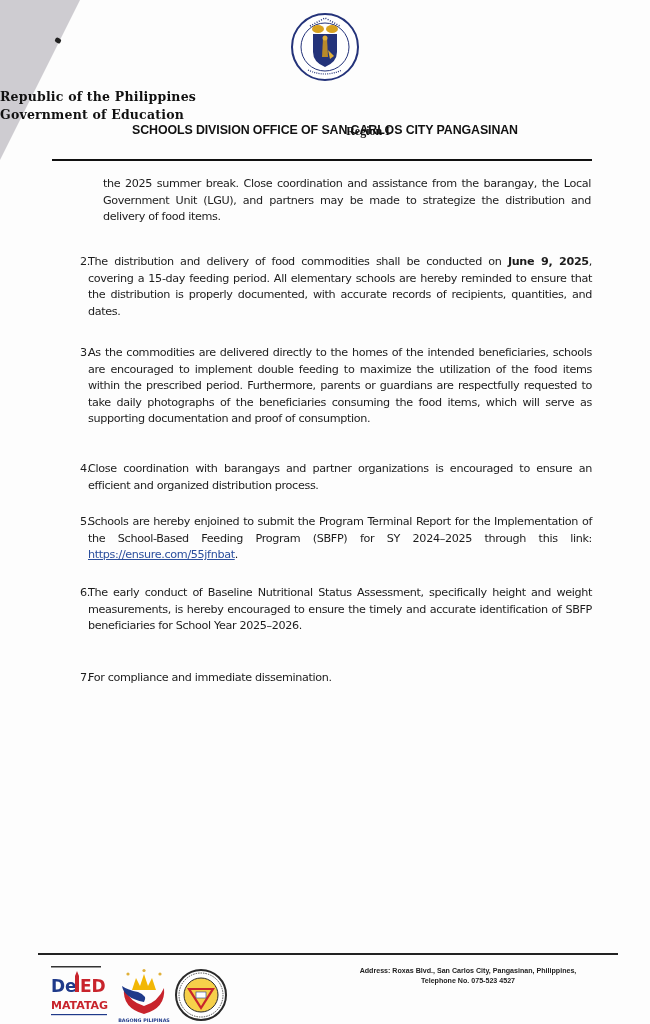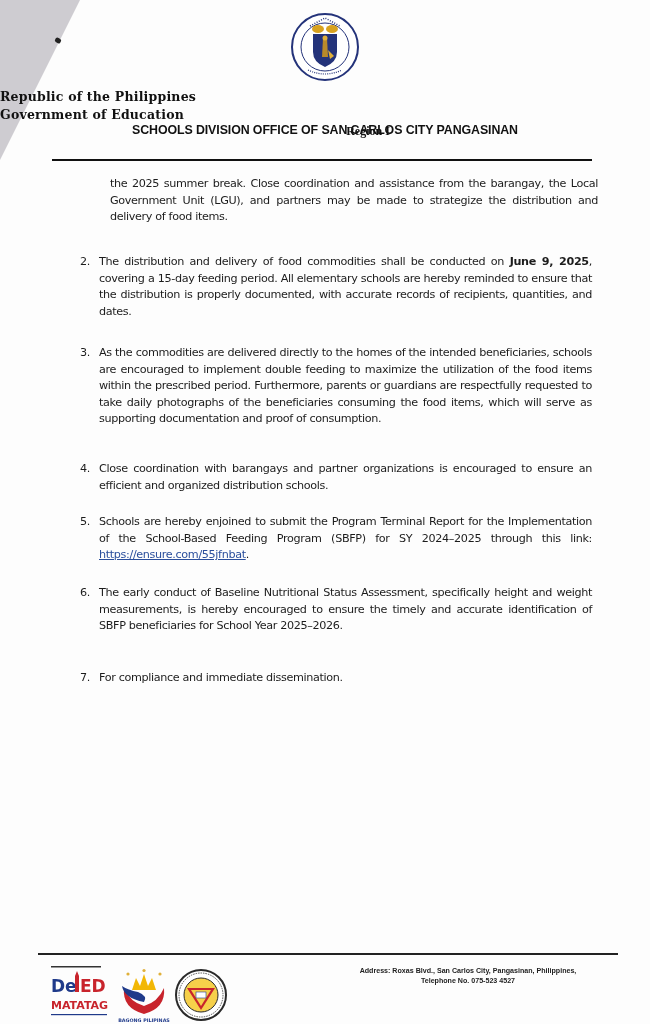--- a/index.html
+++ b/index.html
@@ -45,21 +45,21 @@
     font-family: "DejaVu Sans", sans-serif; font-size: 11.2px; line-height: 16.5px;
     color: #1c1c1c; letter-spacing: -0.35px;
   }
   .cont { top: 176px; left: 103px; width: 488px; }
   .item {
     position: absolute; left: 80px; width: 512px;
     font-family: "DejaVu Sans", sans-serif; font-size: 11.2px; line-height: 16.5px;
     color: #1c1c1c; letter-spacing: -0.35px;
   }
   .item .num { position: absolute; left: 0; top: 0; width: 20px; }
-  .item .txt { margin-left: 19px; text-align: justify; display: block; }
+  .item .txt { margin-left: 8px; text-align: justify; display: block; }
   .item .txt b { font-weight: bold; }
   .link { color: #2a4e9c; text-decoration: underline; }
 
   
   .footer-rule { position: absolute; left: 38px; top: 953px; width: 580px; height: 2px; background: #222; }
   .logo-deped { position: absolute; left: 45px; top: 962px; width: 72px; height: 60px; }
   .logo-bagong { position: absolute; left: 118px; top: 968px; width: 52px; height: 56px; }
   .logo-sdo { position: absolute; left: 174px; top: 968px; width: 54px; height: 54px; }
   .address {
     position: absolute; right: 22px; top: 967px; width: 320px; text-align: center;
@@ -86,35 +86,35 @@
     <path d="M38 38 L44 44 L40 47 Z" fill="#e0b03a"></path>
     <path d="M18 58 Q35 66 52 58" fill="none" stroke="#24337a" stroke-width="1.2" stroke-dasharray="1 1.2"></path>
   </svg>
   <div class="gothic republic">Republic of the Philippines</div>
   <div class="gothic department">Government of Education</div>
   <div class="region">Region I</div>
   <div class="sdo">SCHOOLS DIVISION OFFICE OF SAN CARLOS CITY PANGASINAN</div>
   <div class="header-rule"></div>
 </div>
 
-<div class="body-text cont" style="text-align:justify;margin-left:7px;">the 2025 summer break. Close coordination and assistance from the barangay, the Local Government Unit (LGU), and partners may be made to strategize the distribution and delivery of food items.</div>
+<div class="body-text cont" style="text-align:justify;">the 2025 summer break. Close coordination and assistance from the barangay, the Local Government Unit (LGU), and partners may be made to strategize the distribution and delivery of food items.</div>
 
 <div class="item" style="top:254px;">
   <span class="num">2.</span>
   <span class="txt"><span>The distribution and delivery of food commodities shall be conducted on </span><b>June 9, 2025</b><span>, covering a 15-day feeding period. All elementary schools are hereby reminded to ensure that the distribution is properly documented, with accurate records of recipients, quantities, and dates.</span></span>
 </div>
 
 <div class="item" style="top:345px;">
   <span class="num">3.</span>
   <span class="txt">As the commodities are delivered directly to the homes of the intended beneficiaries, schools are encouraged to implement double feeding to maximize the utilization of the food items within the prescribed period. Furthermore, parents or guardians are respectfully requested to take daily photographs of the beneficiaries consuming the food items, which will serve as supporting documentation and proof of consumption.</span>
 </div>
 
 <div class="item" style="top:461px;">
   <span class="num">4.</span>
-  <span class="txt">Close coordination with barangays and partner organizations is encouraged to ensure an efficient and organized distribution schools.</span>
+  <span class="txt">Close coordination with barangays and partner organizations is encouraged to ensure an efficient and organized distribution process.</span>
 </div>
 
 <div class="item" style="top:514px;">
   <span class="num">5.</span>
   <span class="txt"><span>Schools are hereby enjoined to submit the Program Terminal Report for the Implementation of the School-Based Feeding Program (SBFP) for SY 2024–2025 through this link: </span><span class="link">https://ensure.com/55jfnbat</span><span>.</span></span>
 </div>
 
 <div class="item" style="top:585px;">
   <span class="num">6.</span>
   <span class="txt">The early conduct of Baseline Nutritional Status Assessment, specifically height and weight measurements, is hereby encouraged to ensure the timely and accurate identification of SBFP beneficiaries for School Year 2025–2026.</span>

